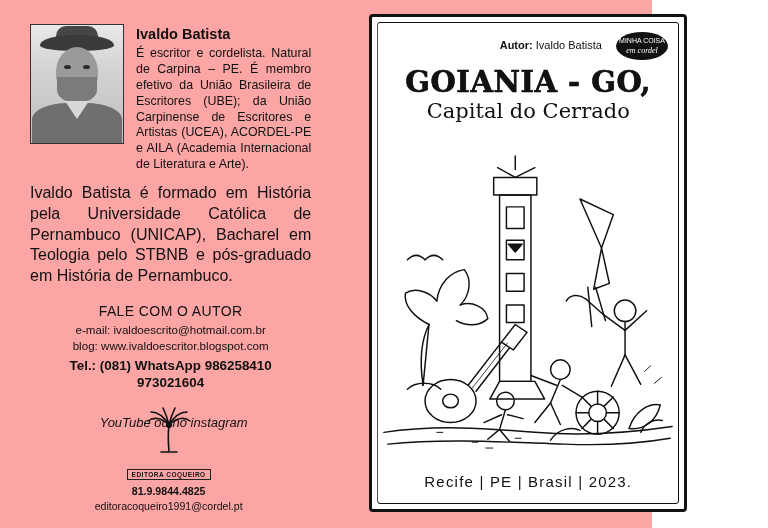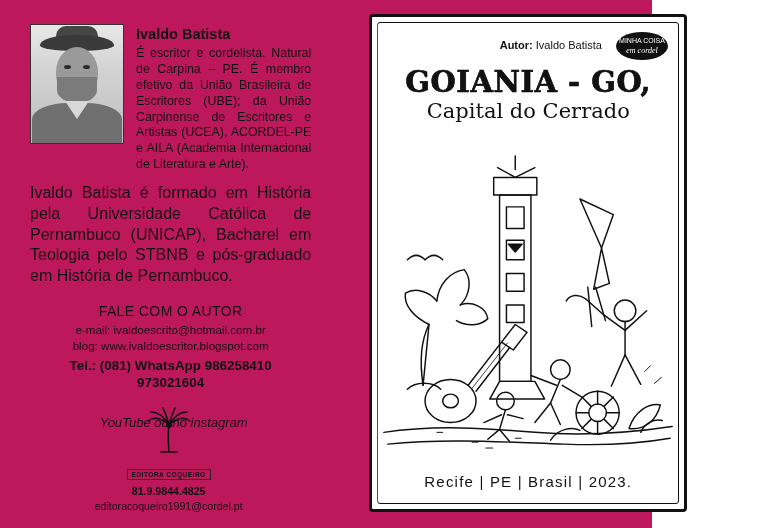--- a/index.html
+++ b/index.html
@@ -11,21 +11,21 @@
     width: 768px;
     height: 528px;
     overflow: hidden;
     font-family: "Liberation Sans", sans-serif;
     color: #111;
   }
   .page {
     position: relative;
     width: 652px;
     height: 528px;
-    background: #be185d;
+    background: #fca5a5;
     display: flex;
   }
 
   
   .back-cover {
     position: relative;
     width: 392px;
     height: 528px;
     box-sizing: border-box;
     padding: 24px 26px 10px 30px;

